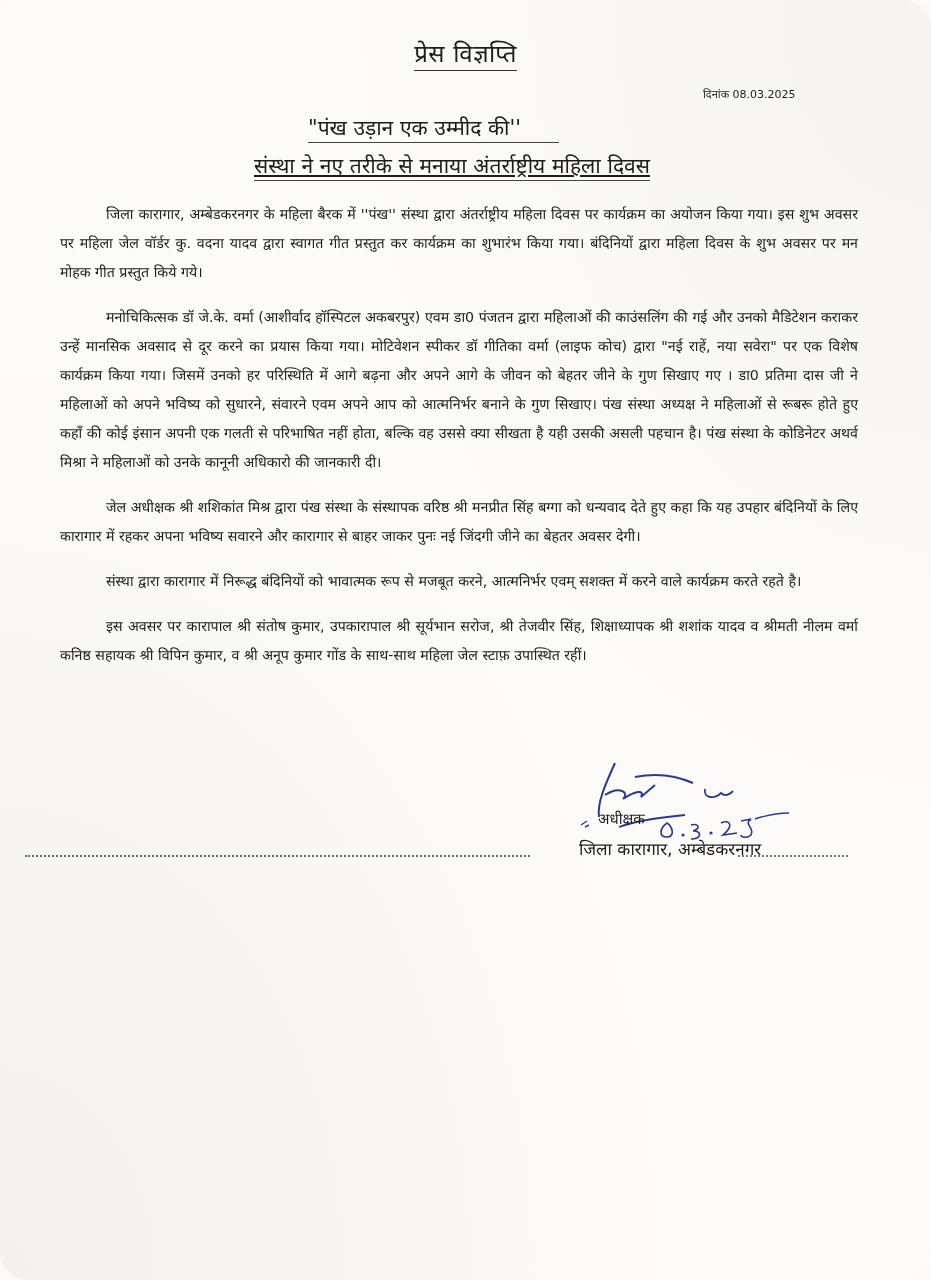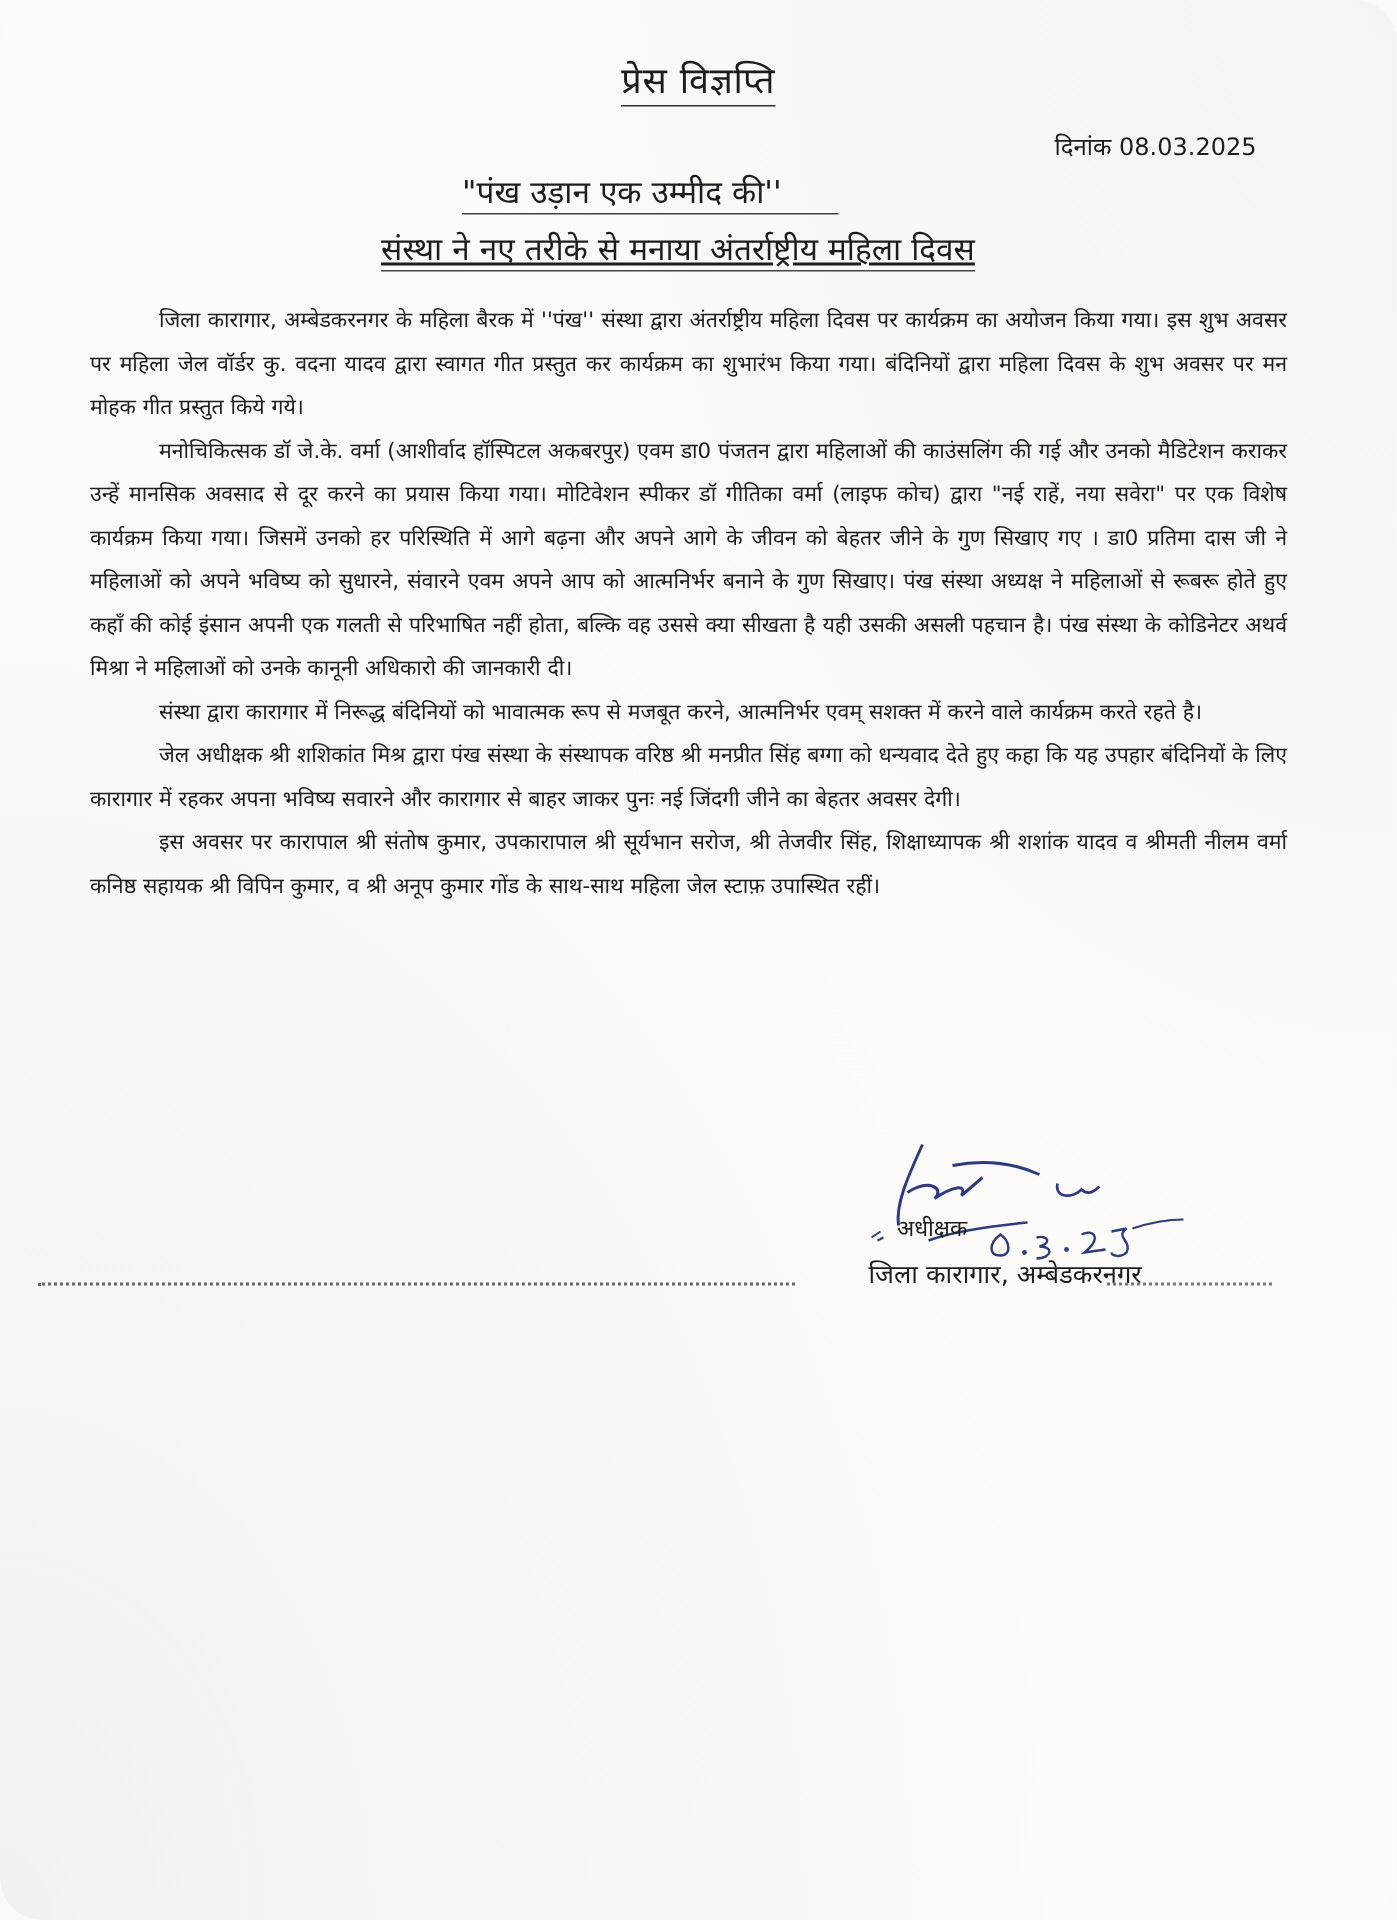--- a/index.html
+++ b/index.html
@@ -34,21 +34,21 @@
       letter-spacing: 0.5px;
     }
     .doc-title span {
       border-bottom: 1.5px solid #333;
       padding-bottom: 2px;
     }
     .doc-date {
       position: absolute;
       left: 703px;
       top: 86px;
-      font-size: 16px;
+      font-size: 11px;
     }
     .headline-1 {
       position: absolute;
       left: 308px;
       top: 113px;
       font-size: 21px;
       border-bottom: 1.5px solid #444;
       padding-right: 38px;
       padding-bottom: 1px;
     }
@@ -68,21 +68,21 @@
       width: 798px;
       font-size: 14.2px;
       line-height: 29px;
       text-align: justify;
     }
     .para {
       margin: 0;
       text-indent: 46px;
     }
     .para + .para {
-      margin-top: 0px;
+      margin-top: 16px;
     }
     .sig-area {
       position: absolute;
       left: 0; top: 755px;
       width: 931px; height: 120px;
     }
     .signature-scribble {
       position: absolute;
       left: 575px;
       top: 0px;
@@ -126,22 +126,22 @@
   </div>
 
   <div class="doc-date">दिनांक 08.03.2025</div>
 
   <div class="headline-1">"पंख उड़ान एक उम्मीद की''</div>
   <div class="headline-2">संस्था ने नए तरीके से मनाया अंतर्राष्ट्रीय महिला दिवस</div>
 
   <div class="body-text">
     <p class="para">जिला कारागार, अम्बेडकरनगर के महिला बैरक में ''पंख'' संस्था द्वारा अंतर्राष्ट्रीय महिला दिवस पर कार्यक्रम का अयोजन किया गया। इस शुभ अवसर पर महिला जेल वॉर्डर कु. वदना यादव द्वारा स्वागत गीत प्रस्तुत कर कार्यक्रम का शुभारंभ किया गया। बंदिनियों द्वारा महिला दिवस के शुभ अवसर पर मन मोहक गीत प्रस्तुत किये गये।</p>
     <p class="para">मनोचिकित्सक डॉ जे.के. वर्मा (आशीर्वाद हॉस्पिटल अकबरपुर) एवम डा0 पंजतन द्वारा महिलाओं की काउंसलिंग की गई और उनको मैडिटेशन कराकर उन्हें मानसिक अवसाद से दूर करने का प्रयास किया गया। मोटिवेशन स्पीकर डॉ गीतिका वर्मा (लाइफ कोच) द्वारा "नई राहें, नया सवेरा" पर एक विशेष कार्यक्रम किया गया। जिसमें उनको हर परिस्थिति में आगे बढ़ना और अपने आगे के जीवन को बेहतर जीने के गुण सिखाए गए । डा0 प्रतिमा दास जी ने महिलाओं को अपने भविष्य को सुधारने, संवारने एवम अपने आप को आत्मनिर्भर बनाने के गुण सिखाए। पंख संस्था अध्यक्ष ने महिलाओं से रूबरू होते हुए कहाँ की कोई इंसान अपनी एक गलती से परिभाषित नहीं होता, बल्कि वह उससे क्या सीखता है यही उसकी असली पहचान है। पंख संस्था के कोडिनेटर अथर्व मिश्रा ने महिलाओं को उनके कानूनी अधिकारो की जानकारी दी।</p>
+    <p class="para">जेल अधीक्षक श्री शशिकांत मिश्र द्वारा पंख संस्था के संस्थापक वरिष्ठ श्री मनप्रीत सिंह बग्गा को धन्यवाद देते हुए कहा कि यह उपहार बंदिनियों के लिए कारागार में रहकर अपना भविष्य सवारने और कारागार से बाहर जाकर पुनः नई जिंदगी जीने का बेहतर अवसर देगी।</p>
     <p class="para">संस्था द्वारा कारागार में निरूद्ध बंदिनियों को भावात्मक रूप से मजबूत करने, आत्मनिर्भर एवम् सशक्त में करने वाले कार्यक्रम करते रहते है।</p>
-    <p class="para">जेल अधीक्षक श्री शशिकांत मिश्र द्वारा पंख संस्था के संस्थापक वरिष्ठ श्री मनप्रीत सिंह बग्गा को धन्यवाद देते हुए कहा कि यह उपहार बंदिनियों के लिए कारागार में रहकर अपना भविष्य सवारने और कारागार से बाहर जाकर पुनः नई जिंदगी जीने का बेहतर अवसर देगी।</p>
     <p class="para">इस अवसर पर कारापाल श्री संतोष कुमार, उपकारापाल श्री सूर्यभान सरोज, श्री तेजवीर सिंह, शिक्षाध्यापक श्री शशांक यादव व श्रीमती नीलम वर्मा कनिष्ठ सहायक श्री विपिन कुमार, व श्री अनूप कुमार गोंड के साथ-साथ महिला जेल स्टाफ़ उपास्थित रहीं।</p>
   </div>
 
   <div class="sig-area">
     <svg class="signature-scribble" width="220" height="100" viewBox="0 0 220 100">
       <path d="M40 8 C 30 30, 22 48, 24 62" stroke="#2b3a8c" stroke-width="2" fill="none"></path>
       <path d="M30 40 C 45 30, 55 38, 48 44 C 60 36, 70 34, 66 42 L 80 30" stroke="#2b3a8c" stroke-width="2" fill="none"></path>
       <path d="M60 22 C 80 18, 100 20, 118 28" stroke="#2b3a8c" stroke-width="2" fill="none"></path>
       <path d="M130 34 C 128 44, 140 44, 146 38 C 150 42, 154 40, 158 36" stroke="#2b3a8c" stroke-width="1.8" fill="none"></path>
       <path d="M44 72 C 60 66, 90 62, 110 60" stroke="#2b3a8c" stroke-width="1.8" fill="none"></path>

